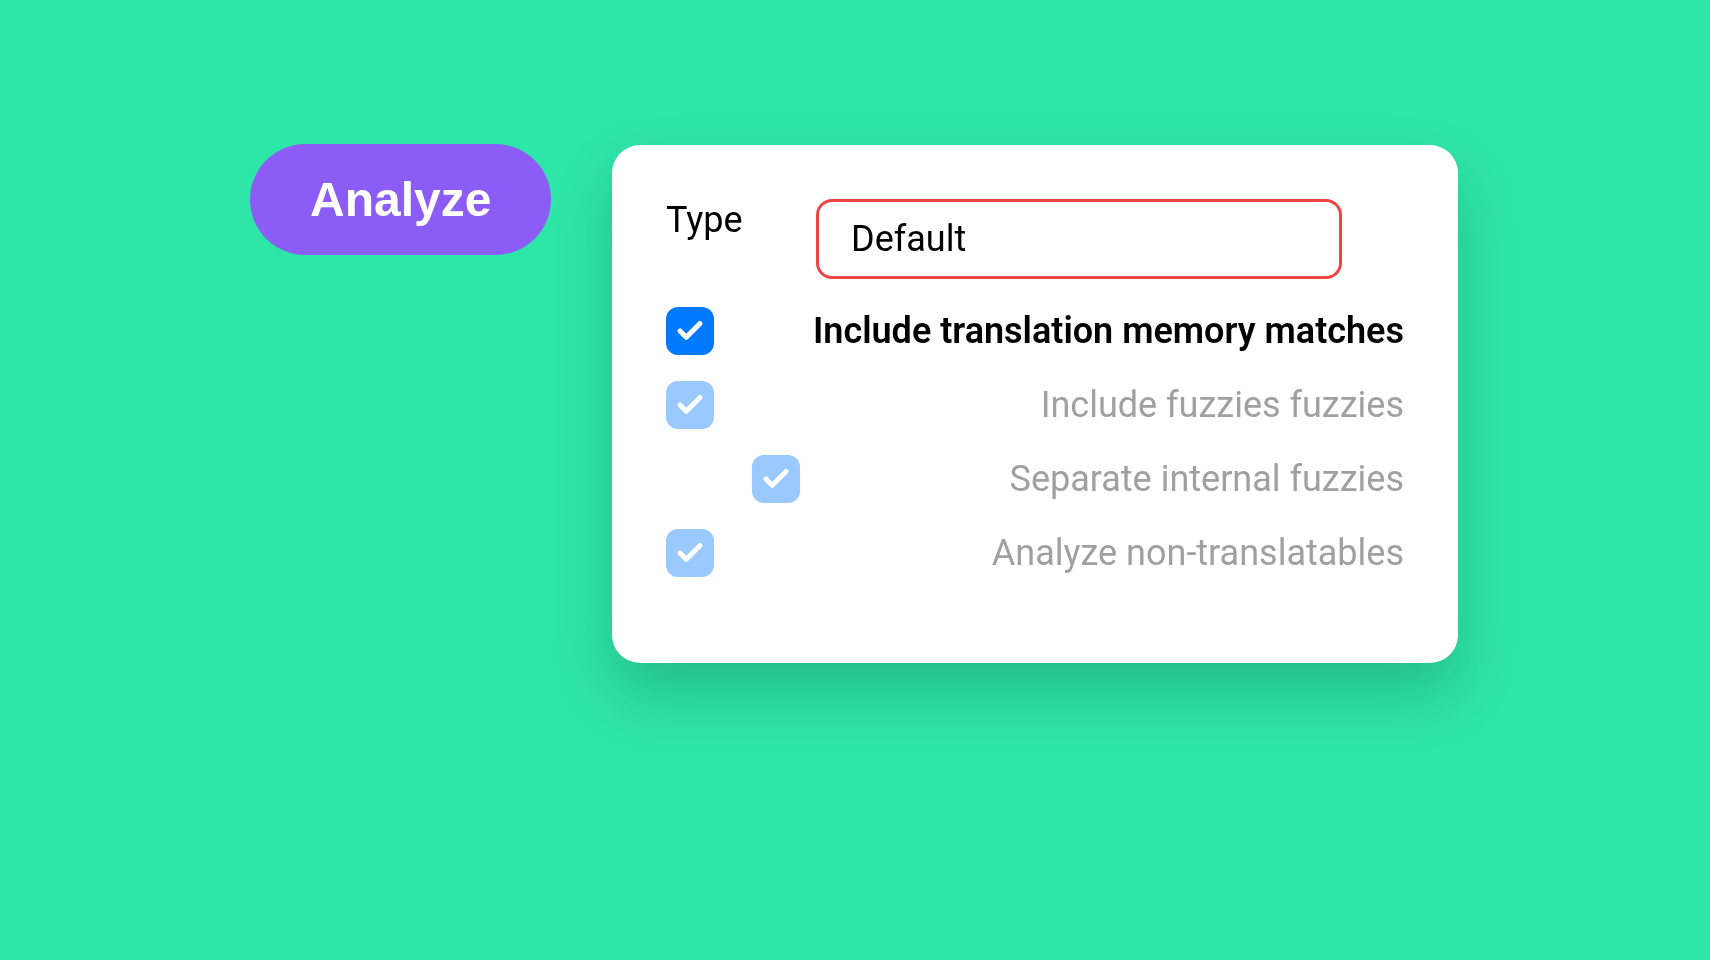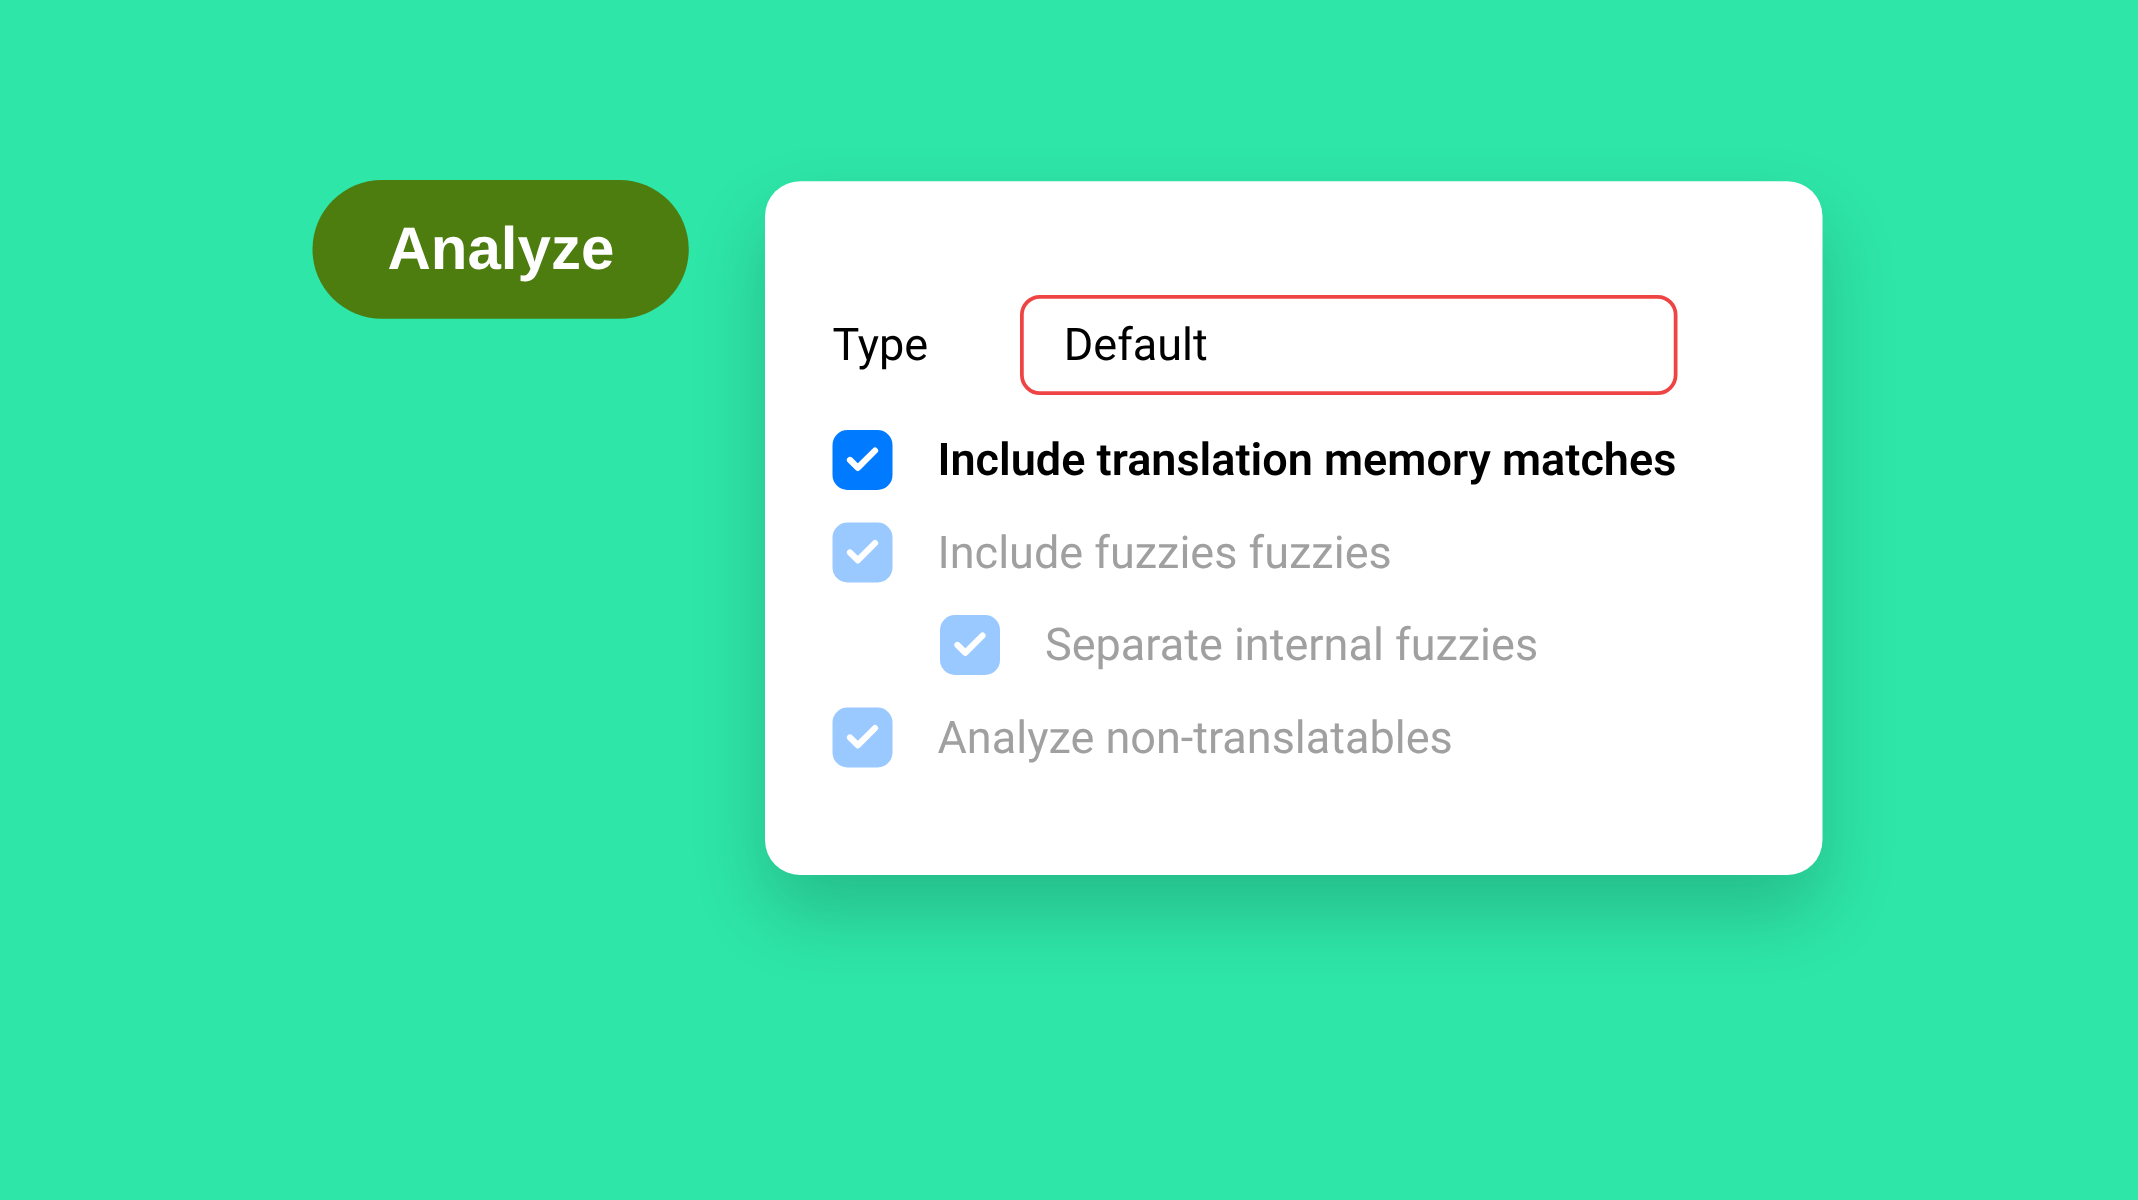--- a/index.html
+++ b/index.html
@@ -14,21 +14,21 @@
       background-color: #2ee6a8;
       font-family: -apple-system, BlinkMacSystemFont, "Segoe UI", Roboto, Helvetica, Arial, sans-serif;
       position: relative;
       overflow: hidden;
     }
     
     .analyze-button {
       position: absolute;
       left: 250px;
       top: 144px;
-      background-color: #4d7c0f;
+      background-color: #8b5cf6;
       color: white;
       border: none;
       border-radius: 70px;
       padding: 28px 60px;
       font-size: 48px;
       font-weight: 600;
       cursor: pointer;
     }
     
     .settings-card {
@@ -37,23 +37,22 @@
       top: 145px;
       width: 846px;
       background-color: white;
       border-radius: 28px;
       padding: 54px 54px 60px 54px;
       box-shadow: 0 30px 60px rgba(0, 0, 0, 0.18);
     }
     
     .form-row {
       display: flex;
-      align-items: center;
+      align-items: flex-start;
       margin-bottom: 20px;
-      margin-top: 37px;
     }
     
     .form-label {
       font-size: 36px;
       font-weight: 400;
       color: #000;
       width: 150px;
     }
     
     .form-input {
@@ -69,20 +68,21 @@
     }
     
     .checkbox-section {
       margin-top: 28px;
     }
     
     .checkbox-row {
       display: flex;
       align-items: center;
       margin-bottom: 26px;
+      justify-content: space-between;
     }
     
     .checkbox-row.indented {
       padding-left: 86px;
     }
     
     .checkbox {
       width: 48px;
       height: 48px;
       border-radius: 12px;

